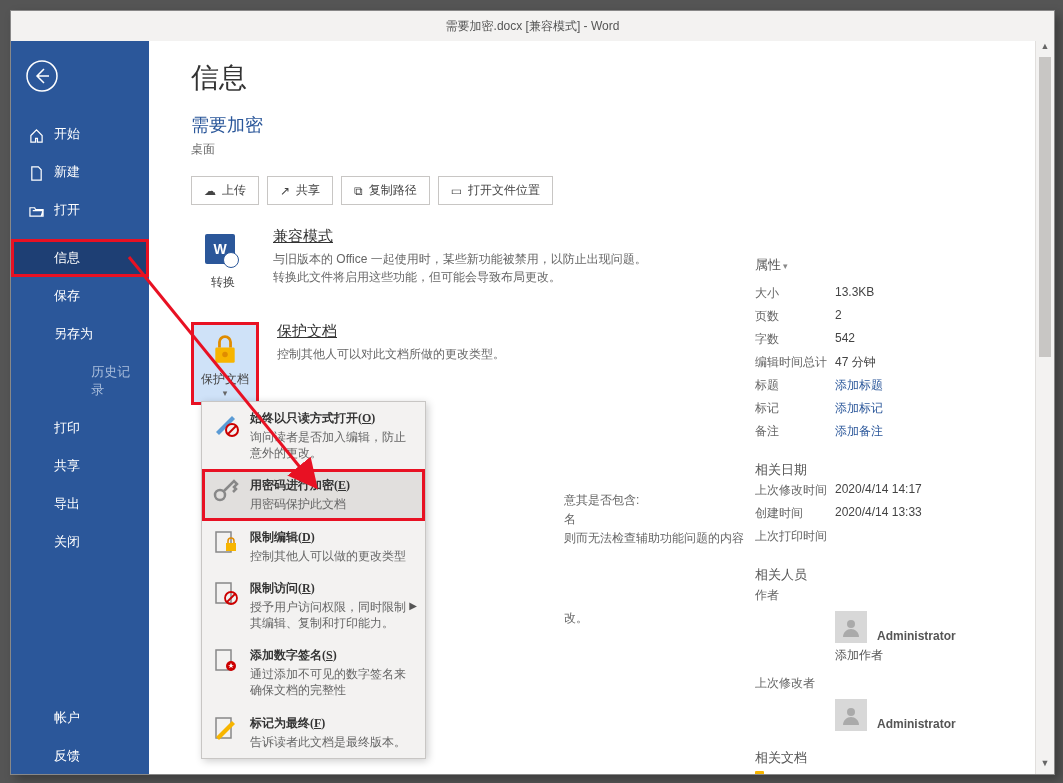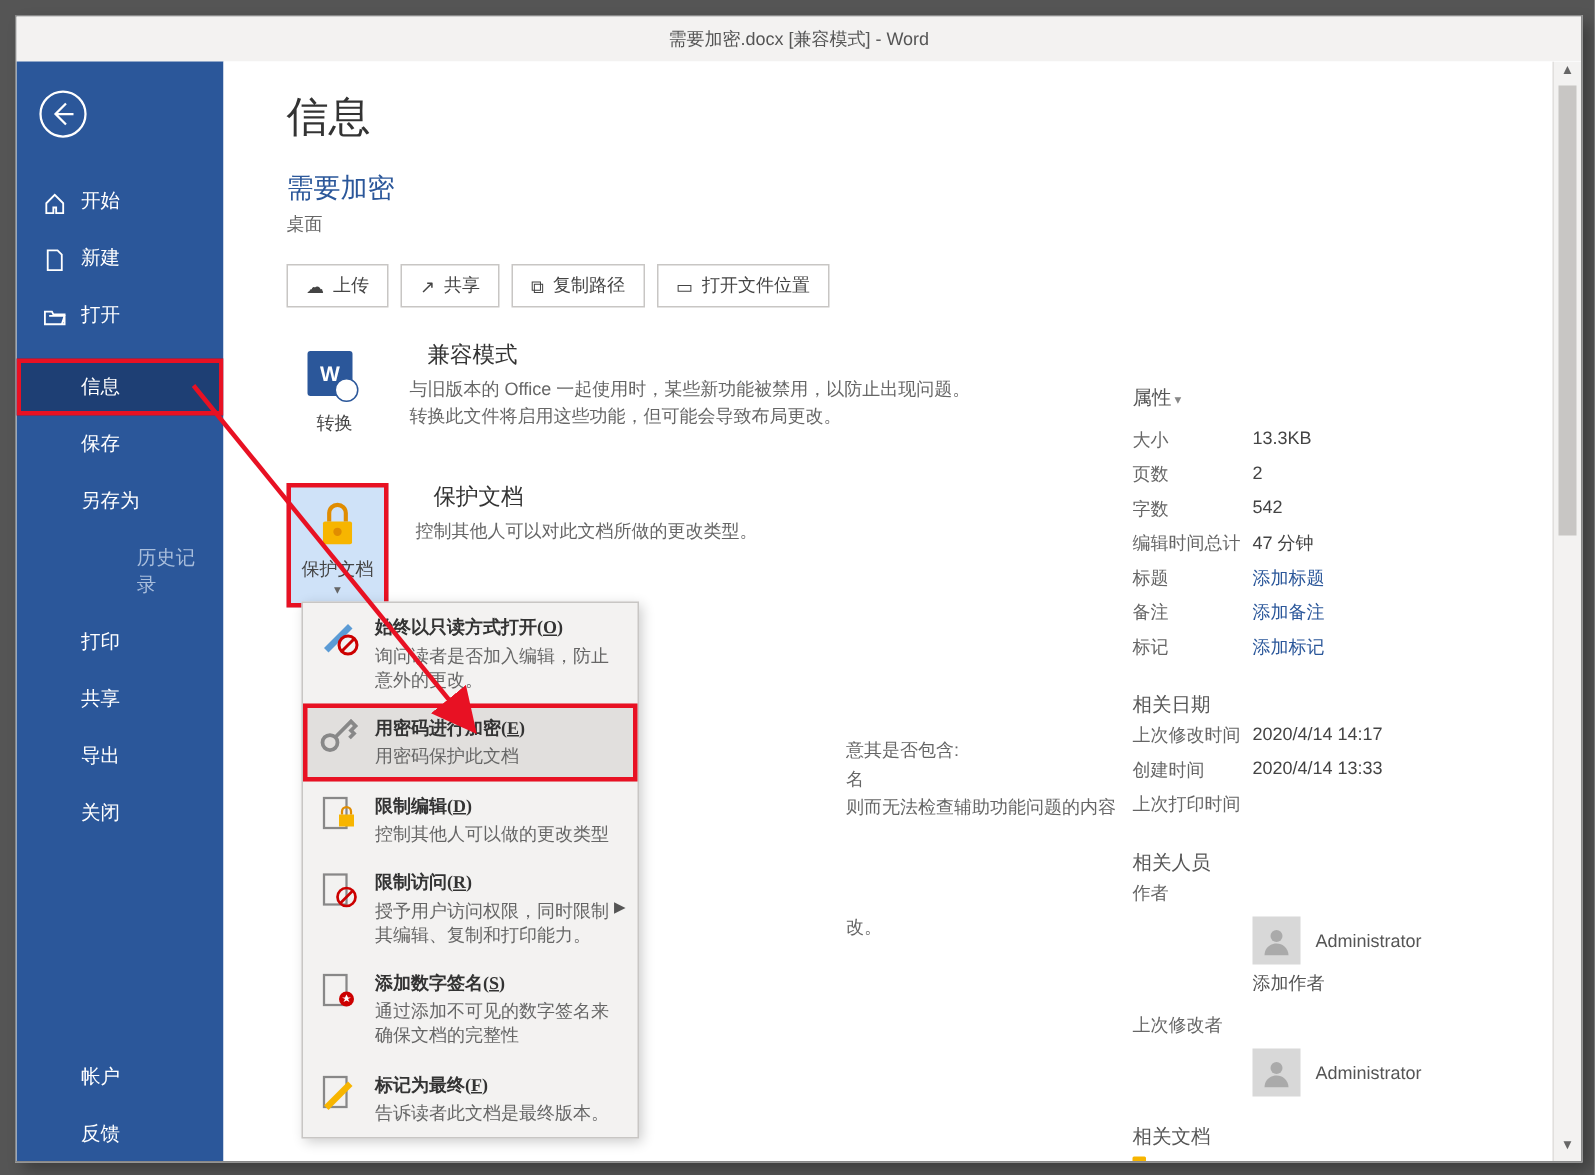--- a/index.html
+++ b/index.html
@@ -27,40 +27,40 @@
 .docname{color:#2b579a;font-size:18px;font-weight:400;margin:12px 0 4px;}
 .docloc{color:#666;font-size:12px;margin:0 0 18px;}
 .toolbar{display:flex;gap:8px;margin-bottom:22px;}
 .tbtn{border:1px solid #c8c6c4;background:#fff;padding:5px 12px;font-size:12px;color:#444;display:flex;align-items:center;gap:6px;cursor:pointer;}
 .section{display:flex;gap:18px;margin-bottom:26px;align-items:flex-start;}
 .bigbtn{width:58px;padding:6px 2px 4px;border:1px solid transparent;text-align:center;font-size:12px;color:#444;cursor:pointer;background:#fff;}
 .bigbtn .bigicon{width:36px;height:36px;margin:0 auto 4px;position:relative;}
 .bigbtn.protect{background:#cfe2f8;}
 .bigbtn.protect.red-box{border:3px solid #e81123;}
 .bigbtn .chev{font-size:9px;color:#666;}
-.sectext h3{margin:0 12px 4px;font-size:15px;font-weight:400;color:#333;}
+.sectext h3{margin:0 0 4px;font-size:15px;font-weight:400;color:#333;text-decoration:underline;}
 .sectext p{margin:0;font-size:12px;color:#666;line-height:1.5;max-width:380px;}
 .dropdown{position:absolute;left:190px;top:390px;width:223px;background:#f3f2f1;border:1px solid #c8c6c4;box-shadow:2px 2px 8px rgba(0,0,0,.2);z-index:10;}
 .dropdown .item{display:flex;gap:10px;padding:8px 10px;font-size:12px;align-items:flex-start;cursor:pointer;font-family:Liberation Serif, serif;}
 .dropdown .item.hover{background:#e1dfdd;}
 .dropdown .item.hl{border:3px solid #e81123;padding:5px 7px;}
 .dropdown .item .dicon{width:28px;height:28px;flex-shrink:0;position:relative;}
 .dropdown .item .dt b{font-weight:600;color:#333;}
 .dropdown .item .dt b u{text-decoration:underline;}
 .dropdown .item .dt div{color:#666;line-height:1.35;margin-top:2px;}
 .dropdown .item .sub{position:absolute;right:8px;top:50%;transform:translateY(-50%);color:#555;font-size:10px;}
 .propcol{position:absolute;right:44px;top:215px;width:255px;font-size:12px;color:#555;}
 .propcol h4{font-size:13px;color:#555;margin:0 0 8px;font-weight:400;}
 .propcol h4 .chev{font-size:9px;margin-left:2px;color:#888;}
 .kv{display:flex;padding:3px 0;}
 .kv .k{width:80px;color:#666;}
 .kv .v{color:#444;}
 .kv .v.link{color:#2b579a;cursor:pointer;}
 .propcol .hdr{margin-top:18px;font-size:13px;color:#555;}
-.person{display:flex;align-items:center;gap:10px;margin:4px 0;}
+.person{display:flex;align-items:flex-end;gap:10px;margin:4px 0;font-weight:bold;}
 .avatar{width:32px;height:32px;background:#d8d8d8;display:flex;align-items:center;justify-content:center;color:#888;}
 .folder{display:flex;align-items:center;gap:8px;margin-top:6px;cursor:pointer;}
 .foldericon{width:20px;height:16px;background:#f7b500;border-radius:1px;position:relative;}
 .foldericon::before{content:"";position:absolute;top:-3px;left:0;width:9px;height:3px;background:#f7b500;border-radius:1px 1px 0 0;}
 .check-section{position:absolute;left:415px;top:450px;font-size:12px;color:#666;line-height:1.6;}
 .scrollbar{position:absolute;right:0;top:0;width:18px;height:100%;background:#f3f2f1;border-left:1px solid #e1dfdd;}
 .scrollbar .thumb{position:absolute;top:16px;left:3px;width:12px;height:300px;background:#c8c6c4;}
 .scrollbar .arr{position:absolute;left:0;width:18px;height:16px;text-align:center;font-size:9px;color:#666;}
 .scrollbar .arr.up{top:0;}
 .scrollbar .arr.dn{bottom:0;}
@@ -236,26 +236,26 @@
         </div>
       <div class="kv">
           <span class="k">编辑时间总计</span>
           <span class="v">47 分钟</span>
         </div>
       <div class="kv">
           <span class="k">标题</span>
           <span class="v link">添加标题</span>
         </div>
       <div class="kv">
+          <span class="k">标记</span>
+          <span class="v link">添加标记</span>
+        </div>
+      <div class="kv">
           <span class="k">备注</span>
           <span class="v link">添加备注</span>
-        </div>
-      <div class="kv">
-          <span class="k">标记</span>
-          <span class="v link">添加标记</span>
         </div>
 
       <div class="hdr">相关日期</div>
       <div class="kv">
           <span class="k">上次修改时间</span>
           <span class="v">2020/4/14 14:17</span>
         </div>
       <div class="kv">
           <span class="k">创建时间</span>
           <span class="v">2020/4/14 13:33</span>

